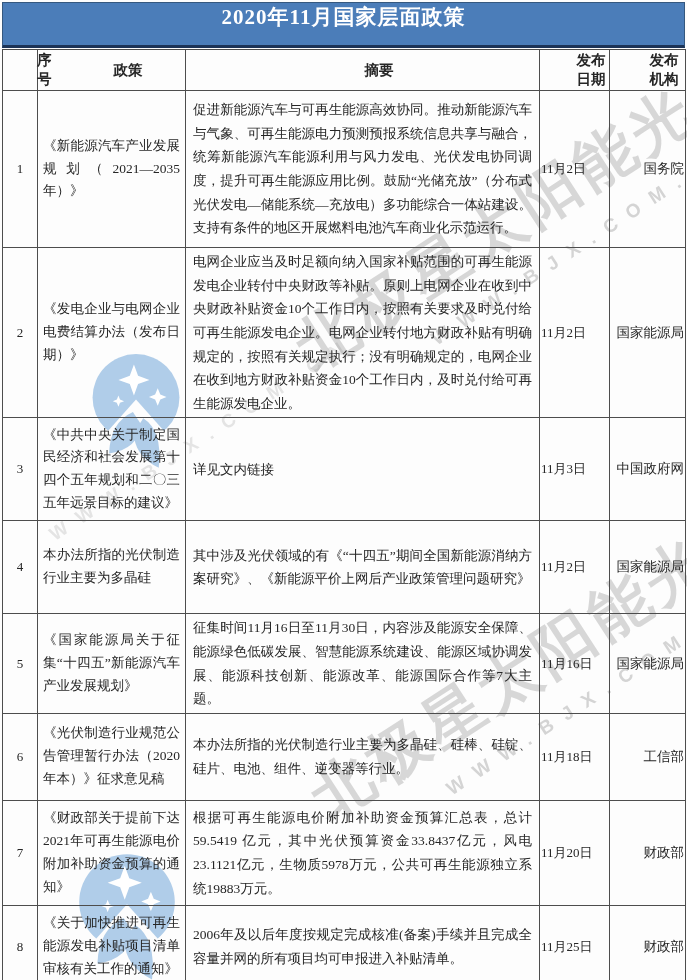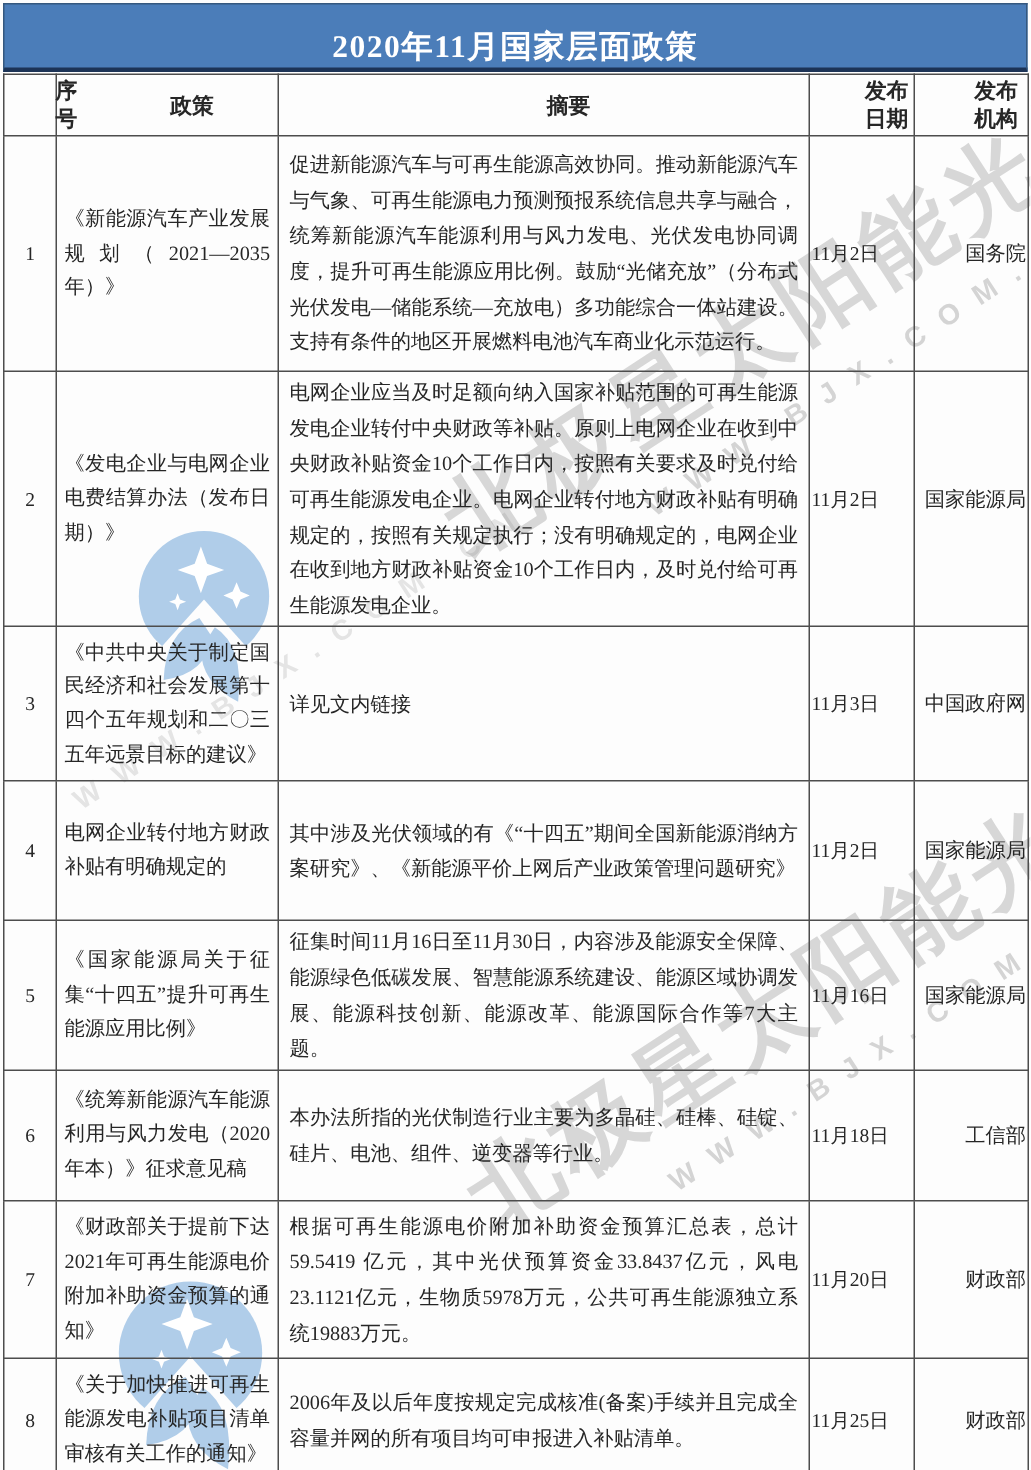--- a/index.html
+++ b/index.html
@@ -27,21 +27,21 @@
   .wm3 .wm-url { color:rgba(128,128,128,0.20); }
   .logo { position:absolute; }
   .logo1 { left:82px; top:352px; width:108px; height:120px; }
   .logo2 { left:70px; top:852px; width:114px; height:132px; }
   
   .content { position:relative; z-index:2; }
   .title-bar {
     margin:2px 2px 1px 2px; height:42px;
     background:#4b7db9;
     border:1px solid #35587f; border-bottom:3px solid #1c3356;
-    display:flex; align-items:flex-end; justify-content:center;
+    display:flex; align-items:flex-start; justify-content:center;
     color:#ffffff; font-size:21px; font-weight:bold; letter-spacing:1px;
   }
   table.policy {
     border-collapse:collapse; table-layout:fixed;
     width:683px; margin:0 2px;
   }
   .policy th, .policy td { border:1px solid #4d4d4d; vertical-align:middle; }
   .policy thead th {
     height:36px; font-size:14.5px; font-weight:bold; text-align:center;
     background:#ffffff00;
@@ -139,35 +139,35 @@
         </tr>
         <tr class="r3">
           <td class="c-no">3</td>
           <td class="c-policy">《中共中央关于制定国民经济和社会发展第十四个五年规划和二〇三五年远景目标的建议》</td>
           <td class="c-sum">详见文内链接</td>
           <td class="c-date">11月3日</td>
           <td class="c-agency">中国政府网</td>
         </tr>
         <tr class="r4">
           <td class="c-no">4</td>
-          <td class="c-policy">电网企业转付地方财政补贴有明确规定的</td>
+          <td class="c-policy">本办法所指的光伏制造行业主要为多晶硅</td>
           <td class="c-sum">其中涉及光伏领域的有《“十四五”期间全国新能源消纳方案研究》、《新能源平价上网后产业政策管理问题研究》</td>
           <td class="c-date">11月2日</td>
           <td class="c-agency">国家能源局</td>
         </tr>
         <tr class="r5">
           <td class="c-no">5</td>
-          <td class="c-policy">《国家能源局关于征集“十四五”提升可再生能源应用比例》</td>
+          <td class="c-policy">《国家能源局关于征集“十四五”新能源汽车产业发展规划》</td>
           <td class="c-sum">征集时间11月16日至11月30日，内容涉及能源安全保障、能源绿色低碳发展、智慧能源系统建设、能源区域协调发展、能源科技创新、能源改革、能源国际合作等7大主题。</td>
           <td class="c-date">11月16日</td>
           <td class="c-agency">国家能源局</td>
         </tr>
         <tr class="r6">
           <td class="c-no">6</td>
-          <td class="c-policy">《统筹新能源汽车能源利用与风力发电（2020年本）》征求意见稿</td>
+          <td class="c-policy">《光伏制造行业规范公告管理暂行办法（2020年本）》征求意见稿</td>
           <td class="c-sum">本办法所指的光伏制造行业主要为多晶硅、硅棒、硅锭、硅片、电池、组件、逆变器等行业。</td>
           <td class="c-date">11月18日</td>
           <td class="c-agency">工信部</td>
         </tr>
         <tr class="r7">
           <td class="c-no">7</td>
           <td class="c-policy">《财政部关于提前下达2021年可再生能源电价附加补助资金预算的通知》</td>
           <td class="c-sum">根据可再生能源电价附加补助资金预算汇总表，总计59.5419 亿元，其中光伏预算资金33.8437亿元，风电23.1121亿元，生物质5978万元，公共可再生能源独立系统19883万元。</td>
           <td class="c-date">11月20日</td>
           <td class="c-agency">财政部</td>

